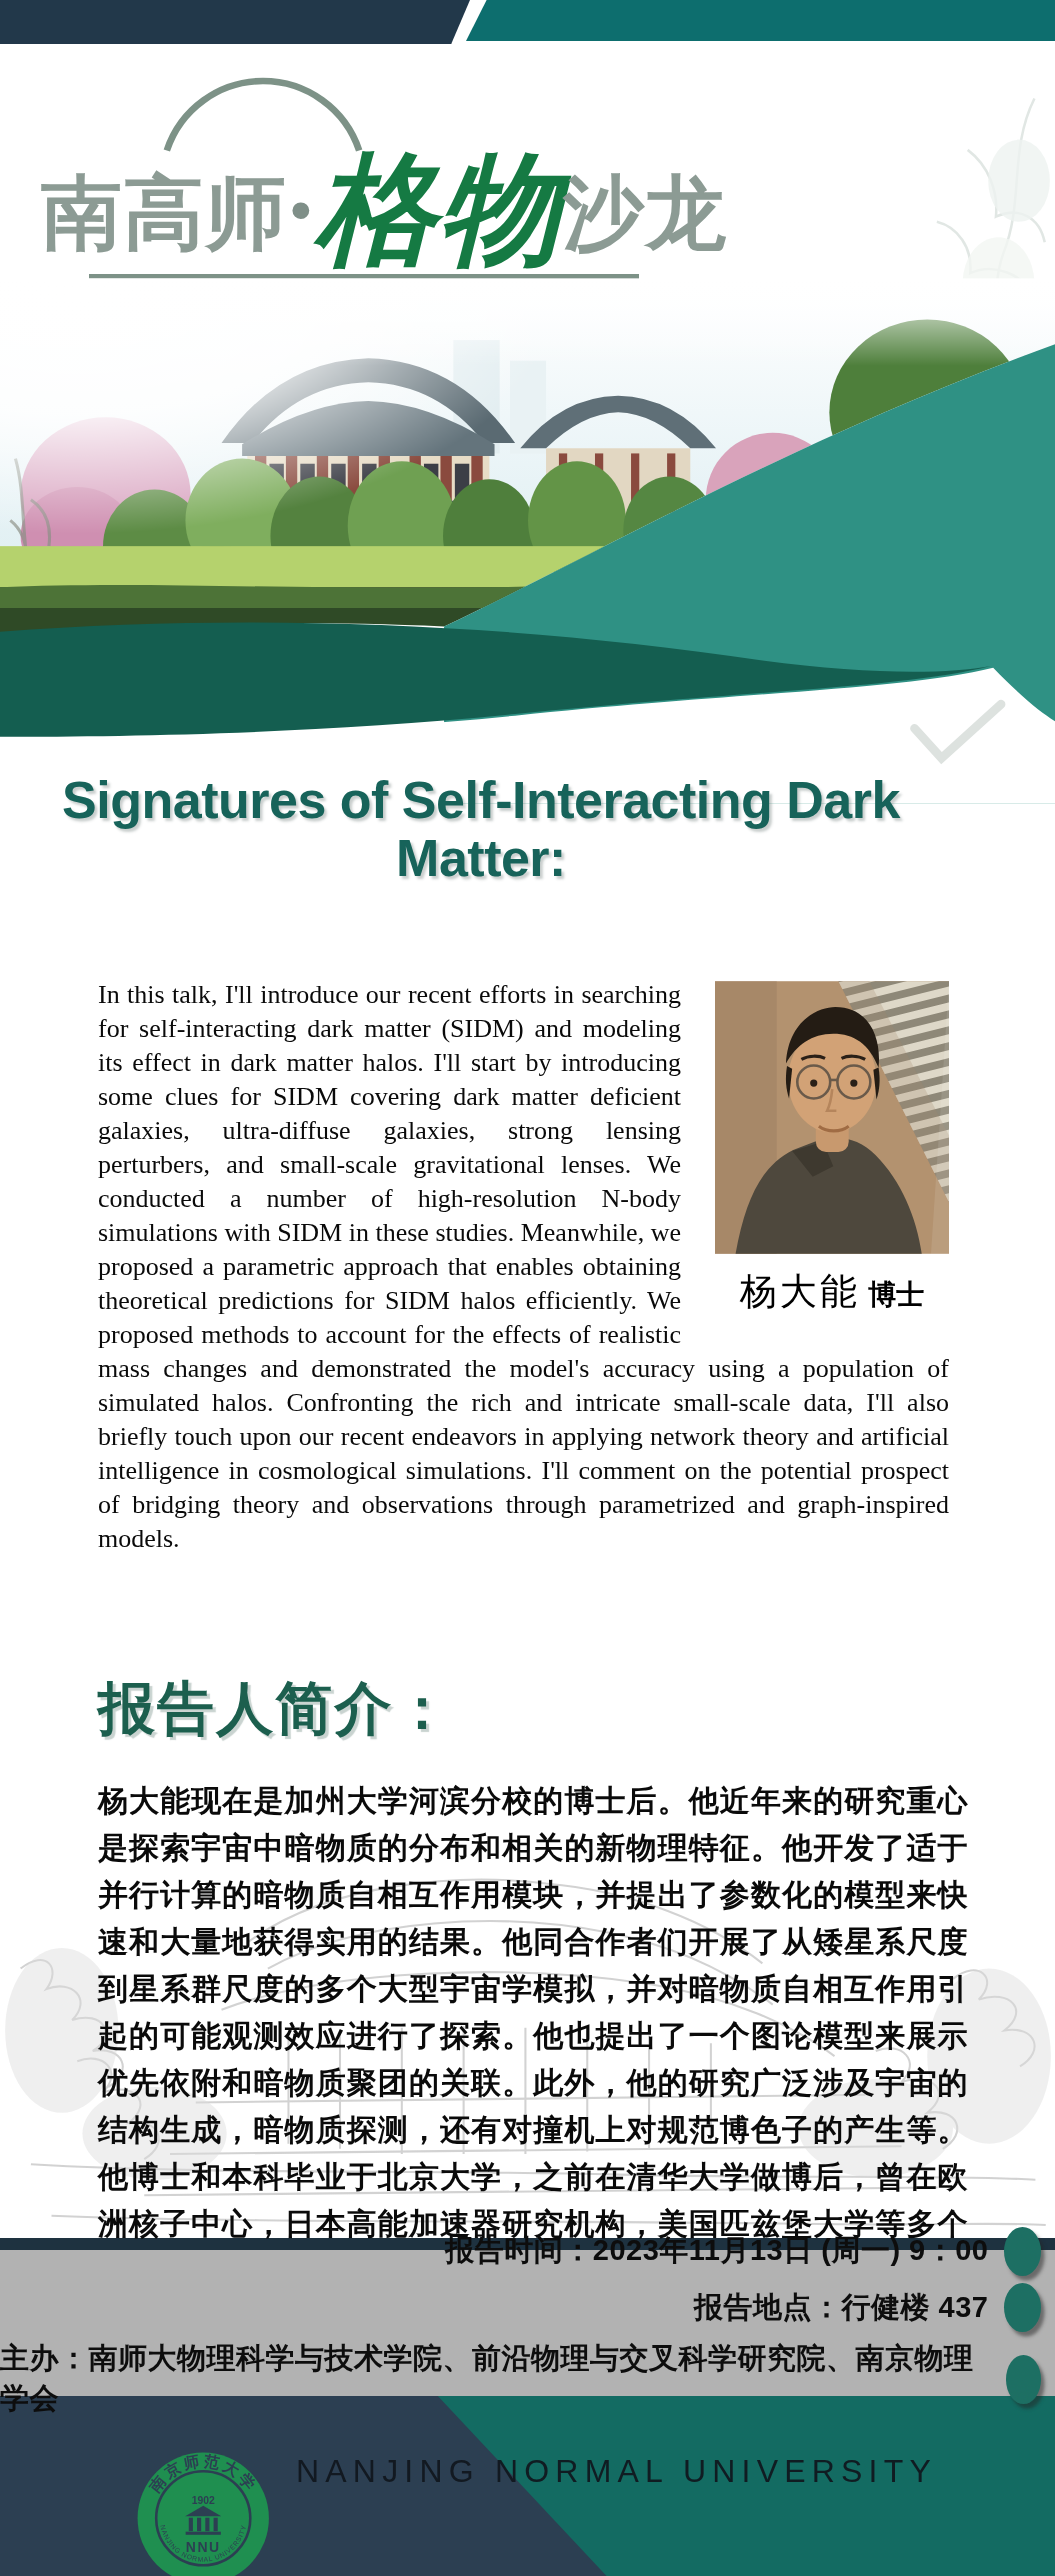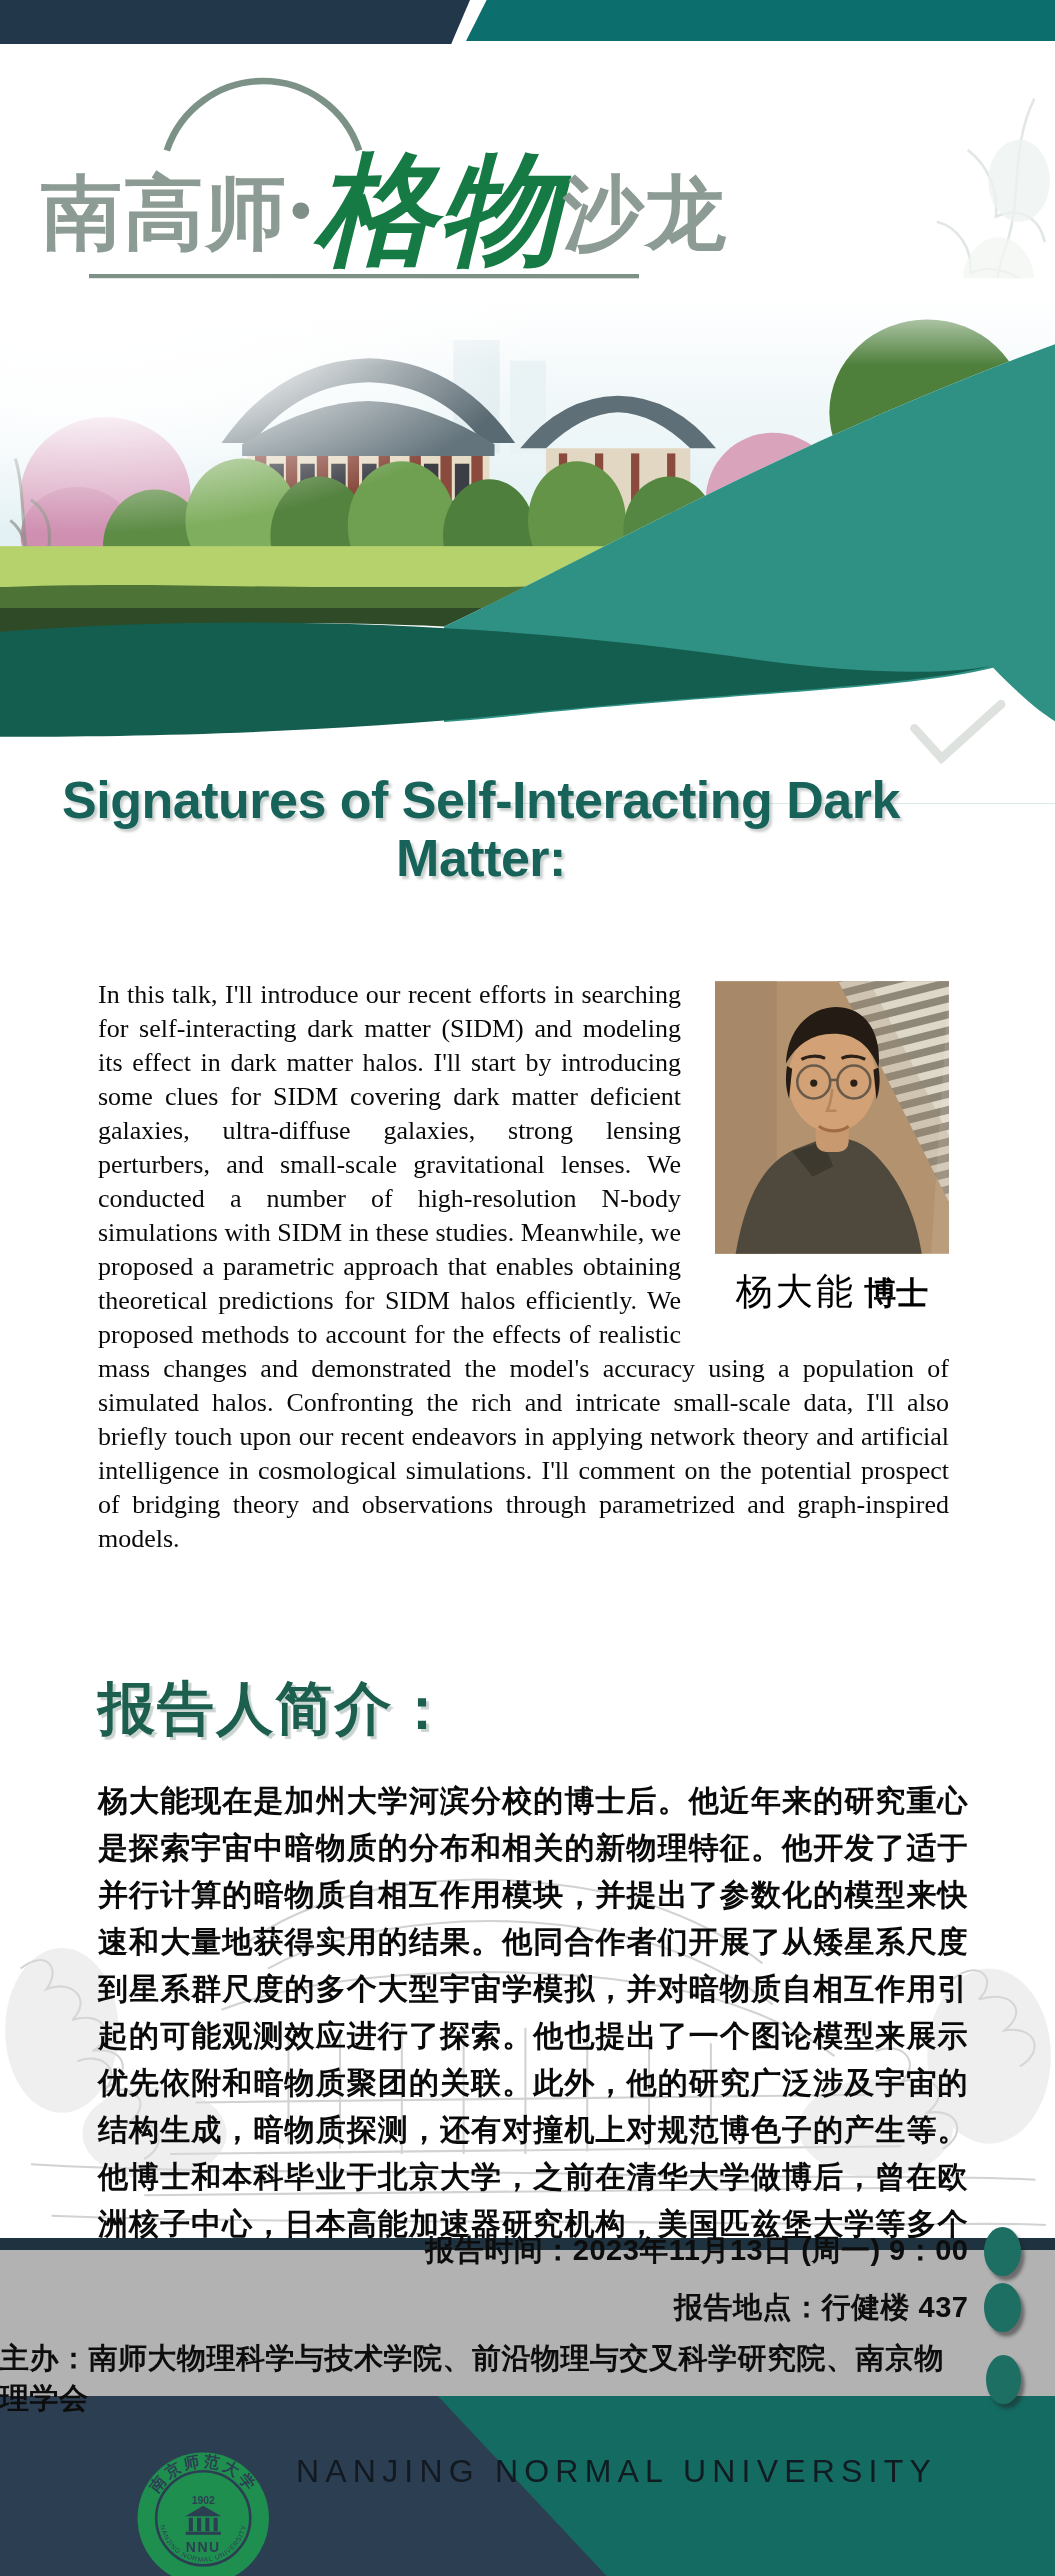--- a/index.html
+++ b/index.html
@@ -33,31 +33,31 @@
   
   .sec-heading{margin:0;font-size:57px;font-weight:bold;color:#1c5f4e;letter-spacing:2.1px;
     text-shadow:3.1px 3.1px 1px rgba(135,158,150,.45);}
   
   .abstract{position:absolute;top:951px;left:98px;width:851px;z-index:4;}
   .abstract-body{margin-top:27px;font-family:"Liberation Serif",serif;font-size:26px;
     line-height:34px;color:#0a0a0a;text-align:justify;}
   .speaker-fig{float:right;width:234px;margin:3.1px 0 14.4px 34px;}
   .speaker-caption{margin-top:12.4px;text-align:center;font-family:"Liberation Sans",sans-serif;color:#000;}
   .speaker-caption .nm{font-size:37px;font-weight:normal;letter-spacing:3.1px;}
-  .speaker-caption .dg{font-size:32px;font-weight:bold;margin-left:8.2px;}
+  .speaker-caption .dg{font-size:28px;font-weight:bold;margin-left:8.2px;}
   
   .bio{position:absolute;top:1671px;left:98px;width:870px;z-index:4;}
   .bio-body{margin:29px 0 0 0;font-size:30px;line-height:47px;font-weight:bold;color:#0a0a0a;
     text-align:justify;letter-spacing:0.5px;}
   .bio-sketch{position:absolute;top:1814px;left:0;z-index:1;}
   
   .info-divider{position:absolute;top:2238px;left:0;width:1055px;height:12.4px;background:#1e3240;}
   .info-bar{position:absolute;top:2250px;left:0;width:1055px;height:146px;background:#b2b2b2;
     display:flex;flex-direction:column;justify-content:center;align-items:flex-end;
-    gap:7.2px;box-sizing:border-box;padding-right:34px;z-index:4;}
+    gap:7.2px;box-sizing:border-box;padding-right:14px;z-index:4;}
   .info-row{display:flex;align-items:center;}
   .info-text{font-size:29px;font-weight:bold;color:#0d0d0d;letter-spacing:0.5px;}
   .info-dot{width:37px;height:49px;margin-left:15.5px;border-radius:50%;background:#1d6f63;
     box-shadow:3.6px 4.6px 3.6px rgba(35,35,35,.5);}
   
   .footer{position:absolute;top:2396px;left:0;width:1055px;height:242px;background:#2c3f52;z-index:3;}
   .footer-teal{position:absolute;top:0;left:0;width:1055px;height:242px;background:#136b62;
     clip-path:polygon(41.5% 0,100% 0,100% 100%,63% 100%);}
   .seal{position:absolute;top:54px;left:135px;}
   .wordmark{position:absolute;top:43px;left:296px;color:#10161d;}

